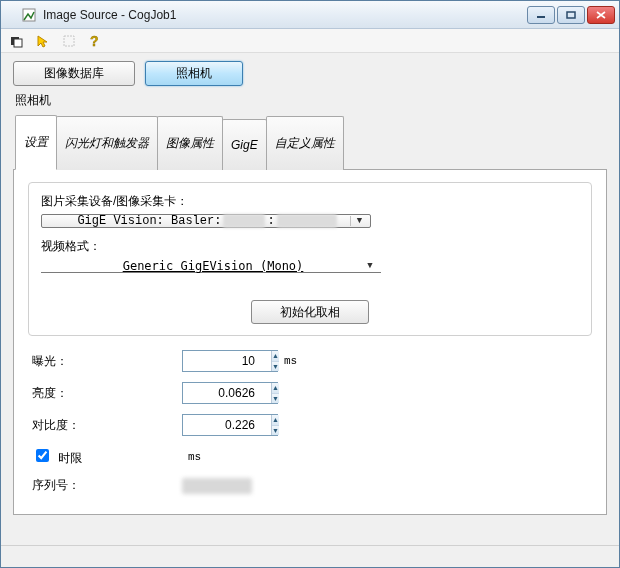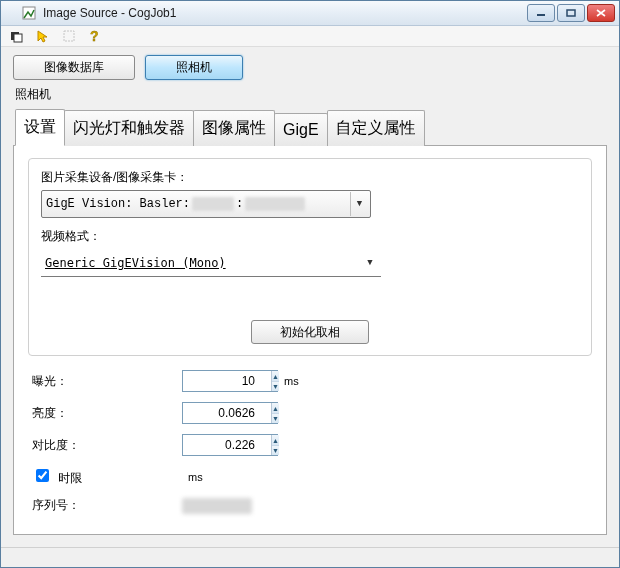--- a/index.html
+++ b/index.html
@@ -91,25 +91,26 @@
     align-items: flex-end;
     padding: 0 14px;
     position: relative;
     margin-bottom: -1px;
     z-index: 2;
   }
   .tab {
     border: 1px solid #a8a8a8;
     border-bottom: none;
     background: linear-gradient(to bottom, #fbfbfb, #e8e8e8);
-    padding: 7px 8px;
-    font-size: 16px;
+    padding: 18px 8px;
+    font-size: 12px;
     border-radius: 2px 2px 0 0;
     margin-right: -1px;
     position: relative;
+    font-style: italic;
   }
   .tab.active {
     background: #fff;
     border-bottom: 1px solid #fff;
     z-index: 3;
   }
   .tabpanel {
     margin: 0 12px 12px 12px;
     border: 1px solid #a8a8a8;
     background: #fff;
@@ -122,27 +123,28 @@
     border-radius: 4px;
     padding: 10px 12px 14px 12px;
     margin-bottom: 14px;
   }
   .fieldlabel { margin-bottom: 4px; }
   .combo {
     display: flex;
     align-items: center;
     border: 1px solid #7a7a7a;
     background: linear-gradient(to bottom,#fdfdfd,#ececec);
-    height: 28px;
+    height: 14px;
     border-radius: 2px;
     width: 330px;
     font-family: Consolas, "Courier New", monospace;
     font-size: 12px;
     padding-left: 4px;
     position: relative;
+    justify-content: center;
   }
   .combo.wide { width: 340px; text-decoration: underline; }
   .combo .mask {
     display: inline-block;
     height: 14px;
     background: #dcdcdc;
     filter: blur(1.5px);
     border-radius: 2px;
     margin: 0 2px;
   }
@@ -187,21 +189,21 @@
   }
   .spinbtns div {
     flex: 1;
     display: flex; align-items: center; justify-content: center;
     background: linear-gradient(to bottom,#f0f6fb,#d8e7f3);
     font-size: 7px;
     color: #2a5a7a;
     border-bottom: 1px solid #c8d8e8;
   }
   .spinbtns div:last-child { border-bottom: none; }
-  .unit { margin-left: 6px; font-family: Liberation Sans, sans-serif; font-size: 11px; }
+  .unit { margin-left: 6px; font-family: Liberation Mono, monospace; font-size: 11px; }
   .chk { margin-right: 6px; }
   .serial-blur {
     display: inline-block;
     width: 70px; height: 16px;
     background: #d8d8d8;
     filter: blur(2px);
     border-radius: 2px;
   }
   .statusbar {
     margin-top: auto;
@@ -292,21 +294,21 @@
         <span class="mask" style="width:60px"></span>
         <span class="arrow">▼</span>
       </div>
 
       <div class="fieldlabel" style="margin-top:10px">视频格式：</div>
       <div class="combo wide" style="border:none;border-bottom:1px solid #7a7a7a;background:#fff;border-radius:0">
         <span style="font-family:Consolas,monospace">Generic GigEVision (Mono)</span>
         <span class="arrow" style="border:none">▼</span>
       </div>
 
-      <div class="centerbtn-wrap" style="margin-top:47px">
+      <div class="centerbtn-wrap" style="margin-top:31px">
         <span class="btn" style="padding:4px 28px">初始化取相</span>
       </div>
     </div>
 
     <div class="paramrow">
       <span class="plabel">曝光：</span>
       <span class="spinner">
         <input value="10" style="">
         <span class="spinbtns">
             <div>▲</div>

